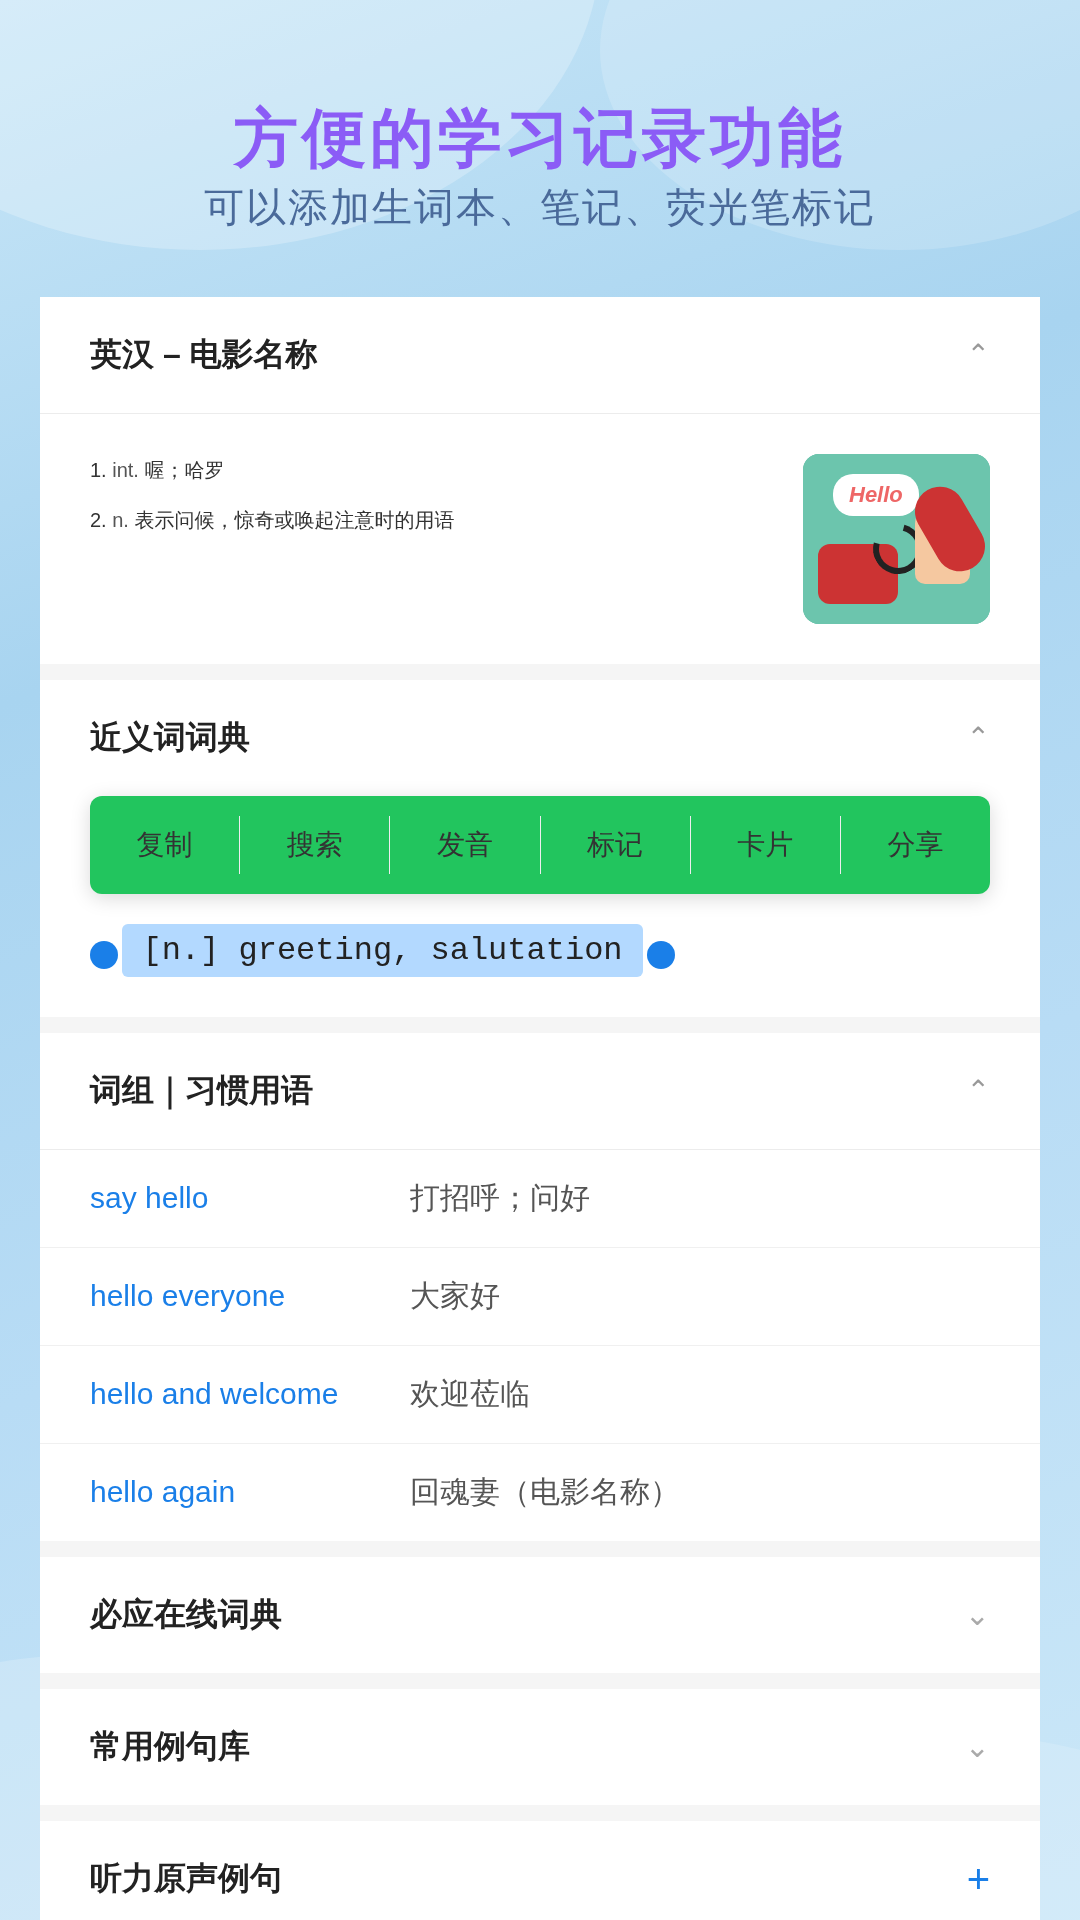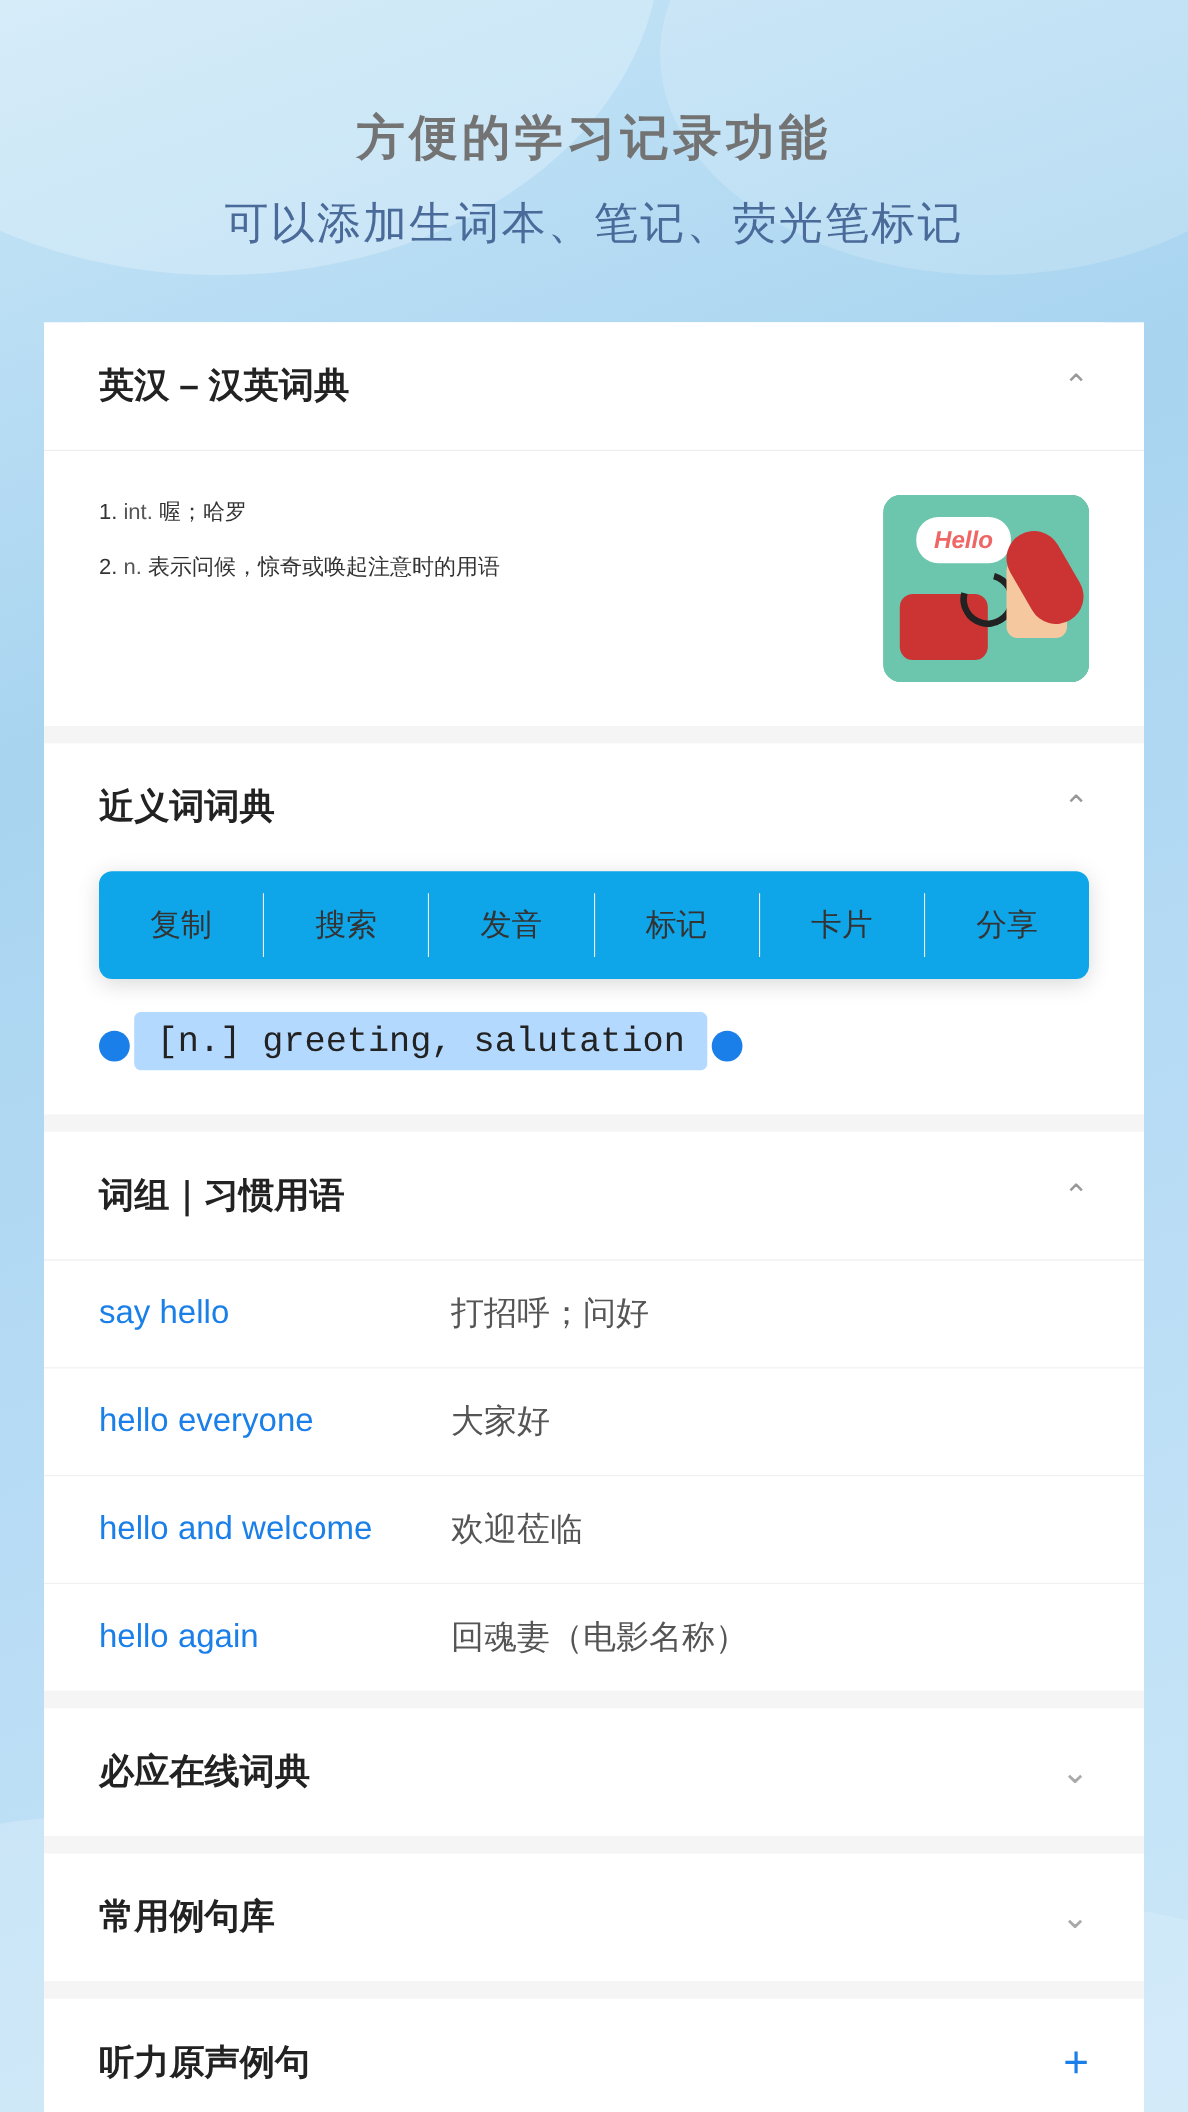--- a/index.html
+++ b/index.html
@@ -35,25 +35,24 @@
 
     
     .header {
       position: relative;
       z-index: 2;
       text-align: center;
       padding: 100px 60px 60px;
     }
 
     .header-title {
-      font-size: 44px;
+      font-size: 64px;
       font-weight: 800;
-      color: #737373;
+      color: #8b5cf6;
       letter-spacing: 4px;
-      margin-bottom: 20px;
       line-height: 1.2;
     }
 
     .header-subtitle {
       font-size: 40px;
       color: #4a6a9a;
       letter-spacing: 2px;
       line-height: 1.5;
     }
 
@@ -202,21 +201,21 @@
     }
 
     .synonyms-section .section-header {
       border-bottom: none;
     }
 
     
     .context-menu {
       position: relative;
       margin: 0 50px 20px;
-      background: #0ea5e9;
+      background: #22c55e;
       border-radius: 12px;
       box-shadow: 0 4px 20px rgba(0,0,0,0.15);
       padding: 20px 0;
       display: flex;
       align-items: center;
       z-index: 10;
     }
 
     .context-menu-item {
       flex: 1;
@@ -337,21 +336,21 @@
 </div>
 
 <div class="header">
   <div class="header-title">方便的学习记录功能</div>
   <div class="header-subtitle">可以添加生词本、笔记、荧光笔标记</div>
 </div>
 
 <div class="main-card">
 
   <div class="section-header">
-    <span class="section-header-title">英汉 – 汉英词典</span>
+    <span class="section-header-title">英汉 – 电影名称</span>
     <span class="chevron-icon">⌃</span>
   </div>
 
   <div class="dict-content">
     <div class="dict-definitions">
       <div class="dict-def-item">
         <span>1.</span>
         <span class="def-label">int.</span>
         <span>喔；哈罗</span>
       </div>

